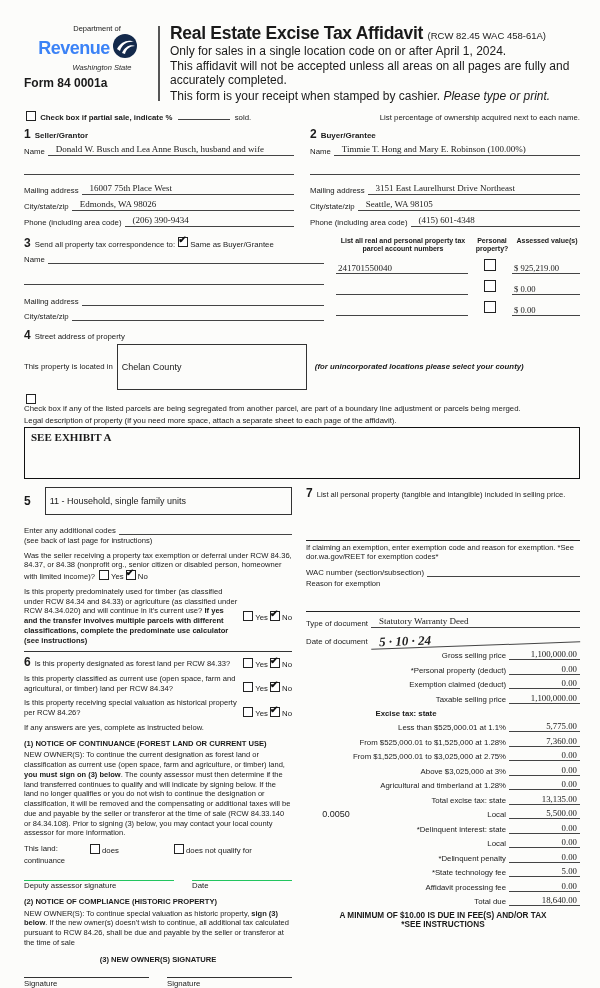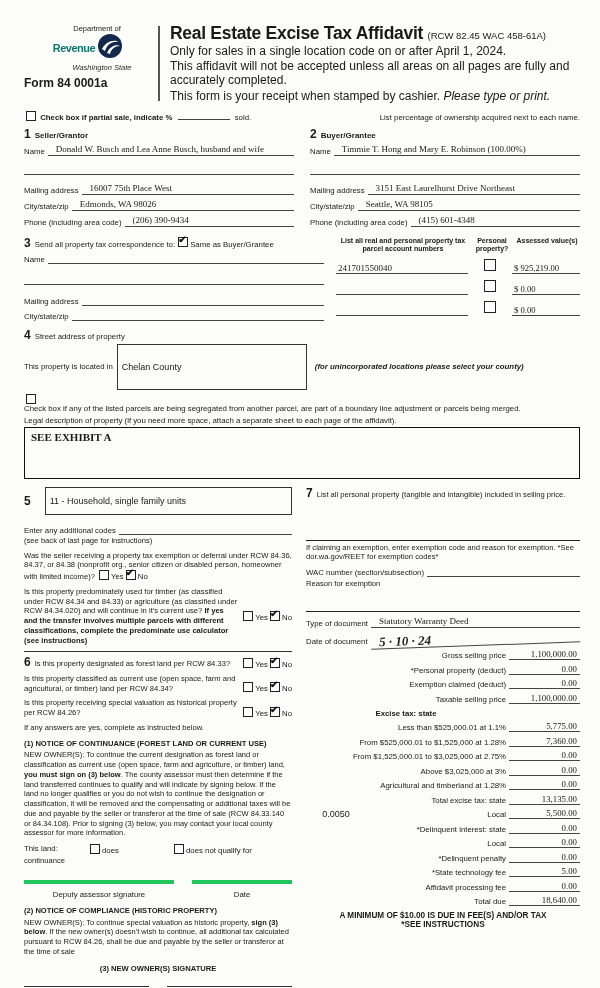--- a/index.html
+++ b/index.html
@@ -17,21 +17,21 @@
   .secnum{font-weight:bold;font-size:12px;margin-right:4px;line-height:1;}
   .frow{display:flex;align-items:flex-end;font-size:7.8px;margin-top:4px;}
   .frow .lbl{white-space:nowrap;padding-right:3px;}
   .frow .fill{flex:1;border-bottom:1px solid #444;font-family:"Liberation Serif",serif;font-size:9px;line-height:11px;padding:0 2px 0 8px;min-height:10px;}
   .yn{white-space:nowrap;font-size:7.8px;flex:0 0 auto;}
   
   .hdr{display:flex;align-items:stretch;}
   .logoblk{width:128px;flex:0 0 auto;text-align:center;}
   .deptof{font-size:7.5px;margin-left:18px;}
   .revline{display:flex;align-items:center;justify-content:center;}
-  .revword{font-weight:bold;font-size:11px;letter-spacing:-0.5px;color:#0f766e;}
+  .revword{font-weight:bold;font-size:18px;letter-spacing:-0.5px;color:#3b82f6;}
   .wastate{font-size:7.5px;font-style:italic;color:#2a2a2a;margin-left:28px;}
   .formno{font-weight:bold;font-size:12px;margin-top:4px;text-align:left;}
   .hdrdiv{width:2px;background:#555;margin:2px 10px 2px 6px;flex:0 0 auto;}
   .titleblk{flex:1;}
   .title{font-size:17.5px;font-weight:bold;letter-spacing:-0.3px;line-height:1.05;}
   .title .rcw{font-weight:normal;font-size:9.5px;letter-spacing:0;}
   .titleblk p{margin:1.5px 0 0 0;font-size:12px;}
   .partialrow{display:flex;justify-content:space-between;align-items:flex-end;font-size:7.8px;margin-top:8px;}
   .blankshort{display:inline-block;width:52px;border-bottom:1px solid #444;margin:0 3px;}
   
@@ -52,21 +52,21 @@
   
   .main{display:grid;grid-template-columns:268px 1fr;column-gap:14px;margin-top:8px;}
   .qpara{font-size:7.6px;line-height:1.28;margin-top:5px;}
   .qflex{display:flex;align-items:flex-end;margin-top:5px;}
   .qflex .qtxt{flex:1;font-size:7.6px;line-height:1.28;padding-right:4px;}
   .rule{border-top:1px solid #333;margin-top:6px;}
   .usebox{border:1px solid #333;font-size:9px;padding:8px 4px;flex:1;}
   .noticebody{font-size:7.5px;line-height:1.3;margin-top:2px;text-align:left;}
   .landrow{display:flex;font-size:7.8px;margin-top:6px;}
   .sig2{display:grid;grid-template-columns:1.2fr 0.8fr;column-gap:18px;margin-top:14px;font-size:7.8px;}
-  .sig2 .cell{border-top:4px solid #22c55e;padding-top:6px;text-align:center;}
+  .sig2 .cell{border-top:1px solid #22c55e;padding-top:0;}
   .sig2b{display:grid;grid-template-columns:1fr 1fr;column-gap:18px;margin-top:13px;font-size:7.8px;}
   .sig2b .cell{border-top:1px solid #333;padding-top:1px;}
   .ctr{text-align:center;}
   
   .mrow{display:flex;align-items:flex-end;margin-top:3.5px;}
   .mlbl{width:200px;text-align:right;font-size:7.8px;white-space:nowrap;flex:0 0 auto;}
   .mlbl2{width:140px;text-align:right;font-size:7.8px;white-space:nowrap;flex:0 0 auto;}
   .rate{width:60px;text-align:center;font-size:9px;flex:0 0 auto;}
   .mval{flex:1;border-bottom:1px solid #444;text-align:right;font-family:"Liberation Serif",serif;font-size:8.8px;padding-right:3px;margin-left:3px;min-height:10px;}
   .statehdr{width:200px;text-align:center;font-weight:bold;font-size:7.8px;margin-top:5px;}

